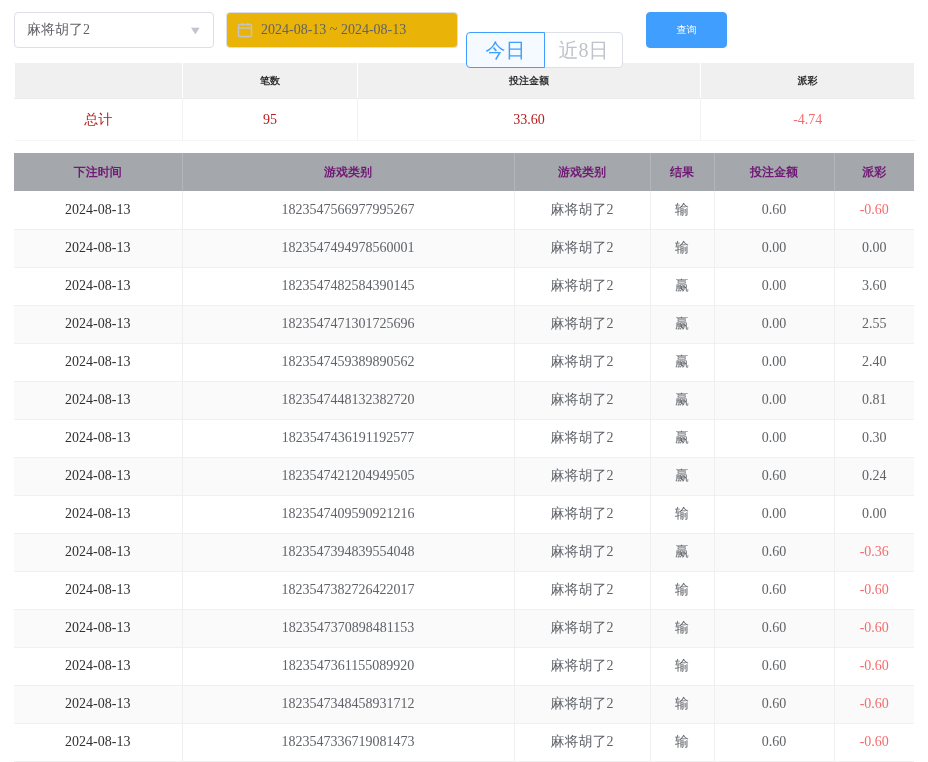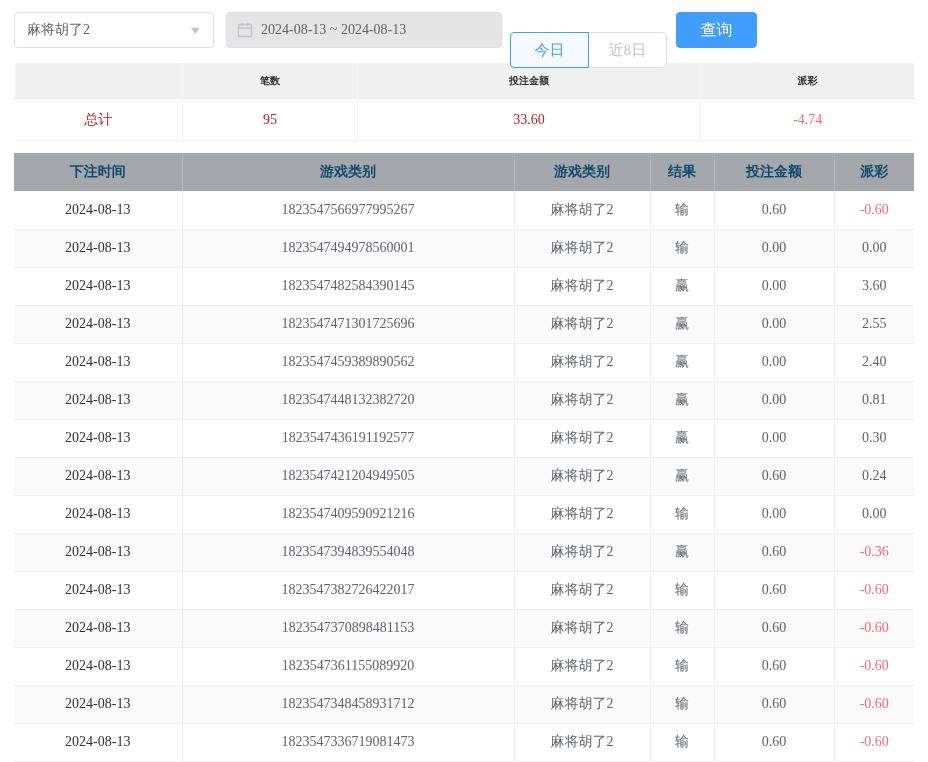--- a/index.html
+++ b/index.html
@@ -10,58 +10,58 @@
 
   
   .toolbar { display: flex; align-items: center; height: 44px; }
   .select {
     width: 200px; height: 36px; border: 1px solid #dcdfe6; border-radius: 4px;
     display: flex; align-items: center; justify-content: space-between;
     padding: 0 12px; cursor: pointer; background: #fff; color: #606266;
   }
   .select .caret { color: #c0c4cc; font-size: 11px; transform: scaleX(1.3); }
   .datepicker {
-    margin-left: 12px; width: 276px; height: 36px; border: 1px solid #dcdfe6; border-radius: 4px;
-    display: flex; align-items: center; gap: 8px; padding: 0 10px; background: #e5e5e5; color: #606266;
+    margin-left: 12px; width: 232px; height: 36px; border: 1px solid #dcdfe6; border-radius: 4px;
+    display: flex; align-items: center; gap: 8px; padding: 0 10px; background: #eab308; color: #606266;
     cursor: pointer;
   }
   .datepicker svg { flex: 0 0 auto; }
   .btn-group { display: flex; margin-left: 8px; }
   .qbtn {
     width: 79px; height: 36px; background: #fff; border: 1px solid #dcdfe6;
-    color: #bfc3c9; font-size: 15px; cursor: pointer; margin-left: -1px;
+    color: #bfc3c9; font-size: 20px; cursor: pointer; margin-left: -1px;
     font-family: inherit;
     margin-top: 40px;
   }
   .qbtn:first-child { margin-left: 0; border-radius: 4px 0 0 4px; }
   .qbtn:last-child { border-radius: 0 4px 4px 0; }
   .qbtn.active { color: #409eff; border-color: #409eff; position: relative; z-index: 2; background: #f4faff; }
   .querybtn {
-    margin-left: 9px; width: 81px; height: 36px; background: #409eff; border: 1px solid #409eff;
-    border-radius: 4px; color: #fff; font-size: 16px; cursor: pointer; font-family: inherit;
+    margin-left: 23px; width: 81px; height: 36px; background: #409eff; border: 1px solid #409eff;
+    border-radius: 4px; color: #fff; font-size: 10px; cursor: pointer; font-family: inherit;
   }
 
   
   .summary { width: 900px; border-collapse: collapse; margin-top: 10px; table-layout: fixed; }
   .summary th {
     background: #f0f0f0; height: 36px; font-weight: bold; color: #303133;
     border: 1px solid #fff; border-bottom: 1px solid #ececec; font-size: 10px;
   }
   .summary th.blank { background: #f0f0f0; }
   .summary td {
     height: 42px; text-align: center; background: #fff; color: #b91c1c;
     border-right: 1px solid #f2f2f2; border-bottom: 1px solid #f5f5f5;
   }
   .summary td:last-child { border-right: none; }
 
   
   .bets { width: 900px; border-collapse: collapse; margin-top: 12px; table-layout: fixed; }
   .bets thead th {
-    background: #a4a7ac; color: #0c4a6e; font-weight: bold; height: 38px;
-    border-right: 1px solid #b3b6bb; font-size: 14px;
+    background: #a4a7ac; color: #701a75; font-weight: bold; height: 38px;
+    border-right: 1px solid #b3b6bb; font-size: 12px;
   }
   .bets thead th:last-child { border-right: none; }
   .bets tbody td {
     height: 38px; text-align: center; color: #5f6368;
     border-right: 1px solid #efefef; border-bottom: 1px solid #f0f0f0;
     overflow: hidden; white-space: nowrap;
   }
   .bets tbody td:first-child { color: #303133; }
   .bets tbody td:last-child { border-right: none; }
   .bets tbody tr.even td { background: #fafafa; }

